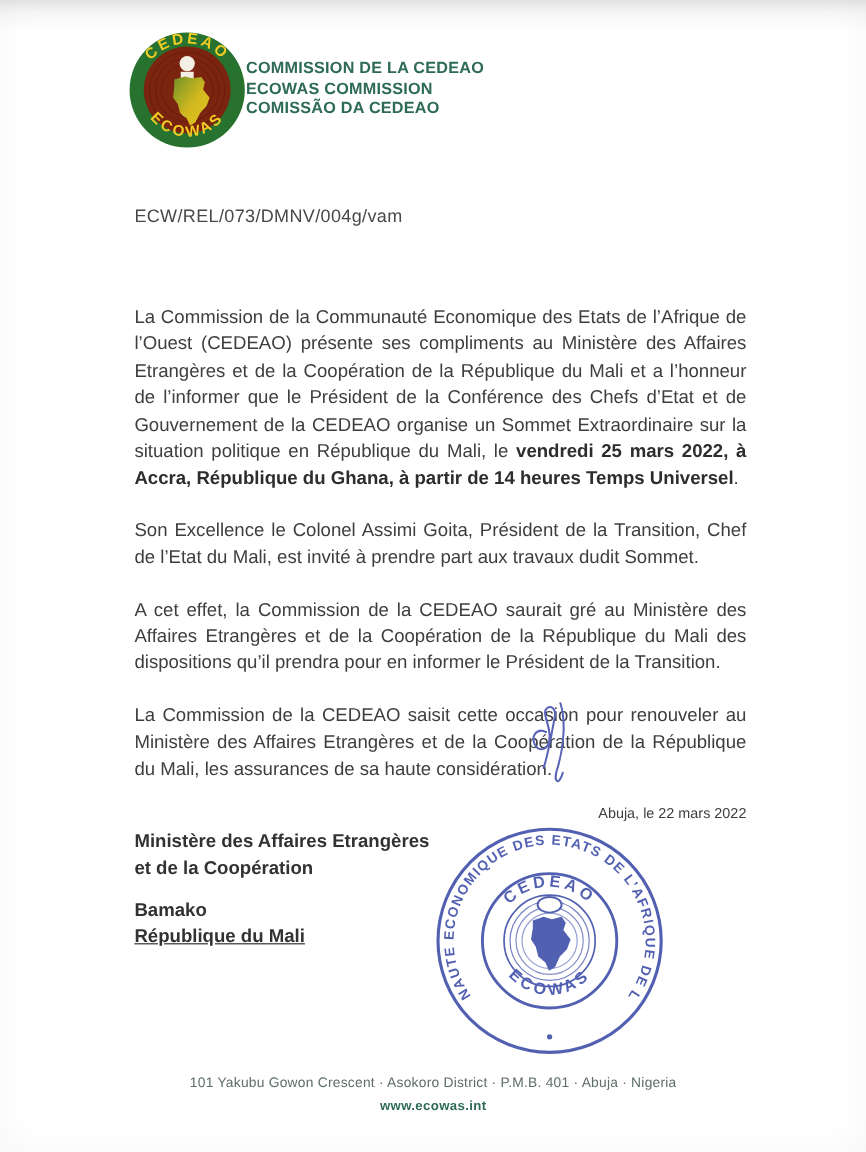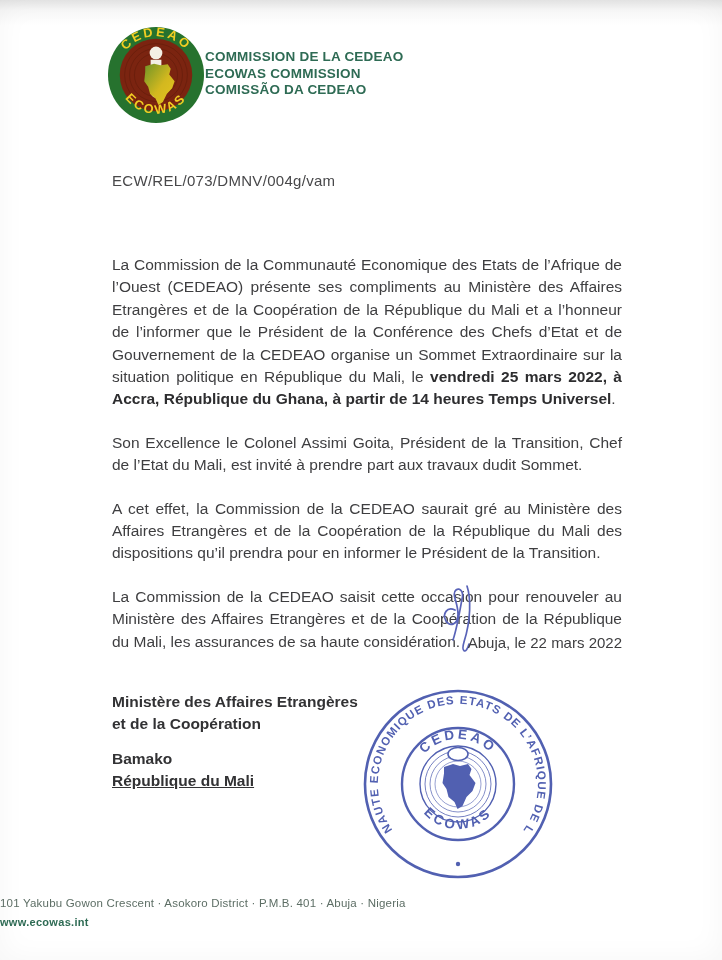--- a/index.html
+++ b/index.html
@@ -22,32 +22,32 @@
   
   .body{
     position:absolute;left:112px;top:254px;width:510px;
     font-size:15.5px;line-height:22.4px;color:#3e3e40;text-align:justify;
   }
   .body p{margin:0 0 21px 0;}
   .body strong{color:#2d2d2f;}
   
   .signature{position:absolute;left:437px;top:580px;width:50px;height:80px;}
   
-  .dateline{position:absolute;right:100px;top:634px;font-size:15px;color:#3e3e40;}
+  .dateline{position:absolute;right:100px;top:671px;font-size:12px;color:#3e3e40;}
   
   .recipient{
     position:absolute;left:112px;top:691px;
     font-size:15.5px;font-weight:bold;color:#323234;line-height:22px;
   }
   .recipient .gap{height:13px;}
   .recipient .underlined{text-decoration:underline;}
   
   .stamp{position:absolute;left:360px;top:686px;width:196px;height:196px;opacity:0.92;}
   
-  .footer{position:absolute;left:0;top:897px;width:722px;}
+  .footer{position:absolute;left:0;top:897px;width:722px;text-align:center;}
   .footer .addr{font-size:11.5px;color:#5d6e65;letter-spacing:0.2px;}
   .footer .site{font-size:11px;font-weight:bold;color:#2e6b54;margin-top:7px;letter-spacing:0.3px;}
 </style>
 </head>
 <body>
 
 <div class="page">
 
   <div class="logo">
     <svg viewBox="0 0 100 100" width="100" height="98" aria-hidden="true">

